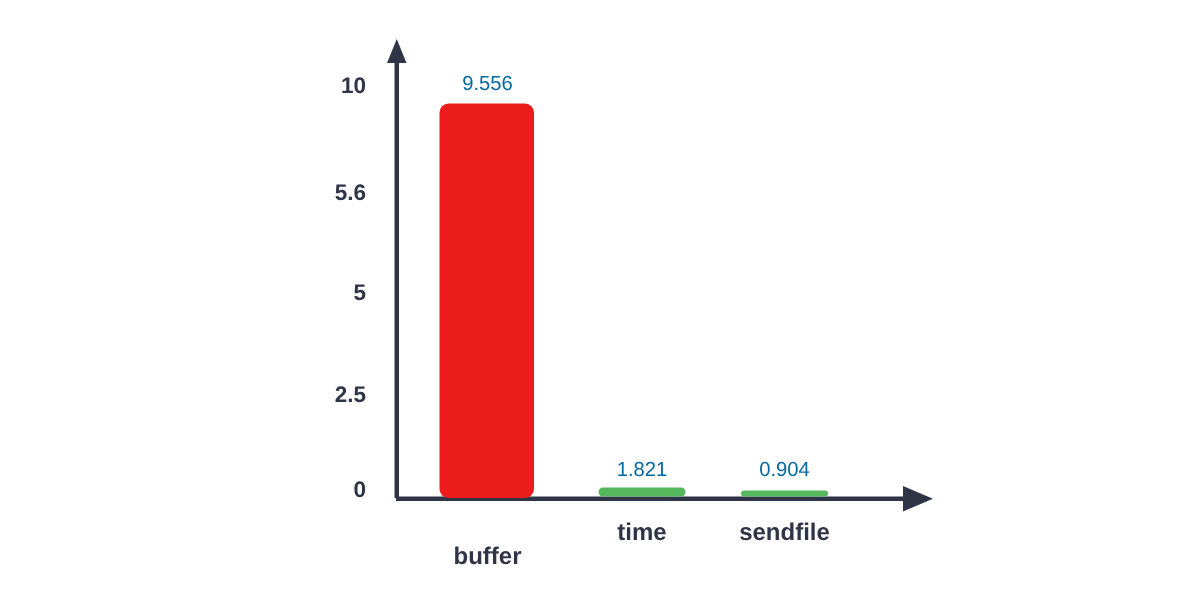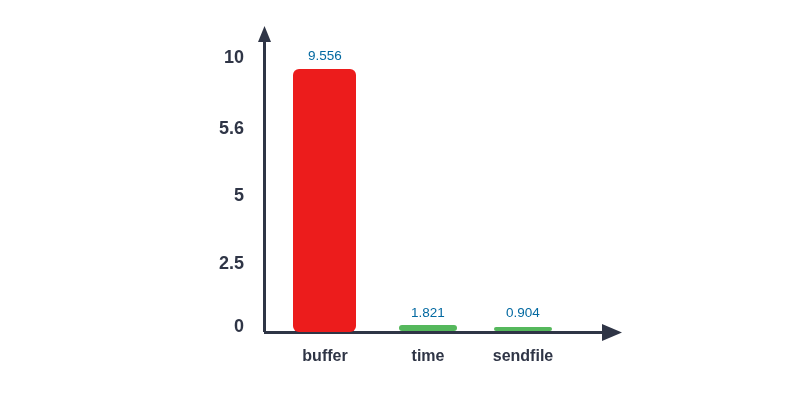--- a/index.html
+++ b/index.html
@@ -38,21 +38,21 @@
     font-size: 12.5px;
     line-height: 16px;
     font-family: "Liberation Sans", sans-serif;
   }
   .axis-label-block div { white-space: nowrap; }
   .ytick {
     position: absolute;
     width: 44px;
     text-align: right;
     color: #2f3546;
-    font-size: 18px;
+    font-size: 15px;
     font-weight: bold;
     font-family: "Liberation Sans", sans-serif;
     line-height: 15px;
   }
   .cat-label {
     position: absolute;
     width: 160px;
     text-align: center;
     color: #2f3546;
     font-size: 16px;
@@ -99,17 +99,17 @@
   <div class="ytick" style="left:200px; top:50px;">10</div>
   <div class="ytick" style="left:200px; top:121px;">5.6</div>
   <div class="ytick" style="left:200px; top:188px;">5</div>
   <div class="ytick" style="left:200px; top:256px;">2.5</div>
   <div class="ytick" style="left:200px; top:319px;">0</div>
 
   <div class="val-label" style="left:265px; top:49px;">9.556</div>
   <div class="val-label" style="left:368px; top:306px;">1.821</div>
   <div class="val-label" style="left:463px; top:306px;">0.904</div>
 
-  <div class="cat-label" style="left:245px; top:348px;">buffer</div>
+  <div class="cat-label" style="left:245px; top:364px;">buffer</div>
   <div class="cat-label" style="left:348px; top:348px;">time</div>
   <div class="cat-label" style="left:443px; top:348px;">sendfile</div>
 
 </div>
 
 </body></html>

